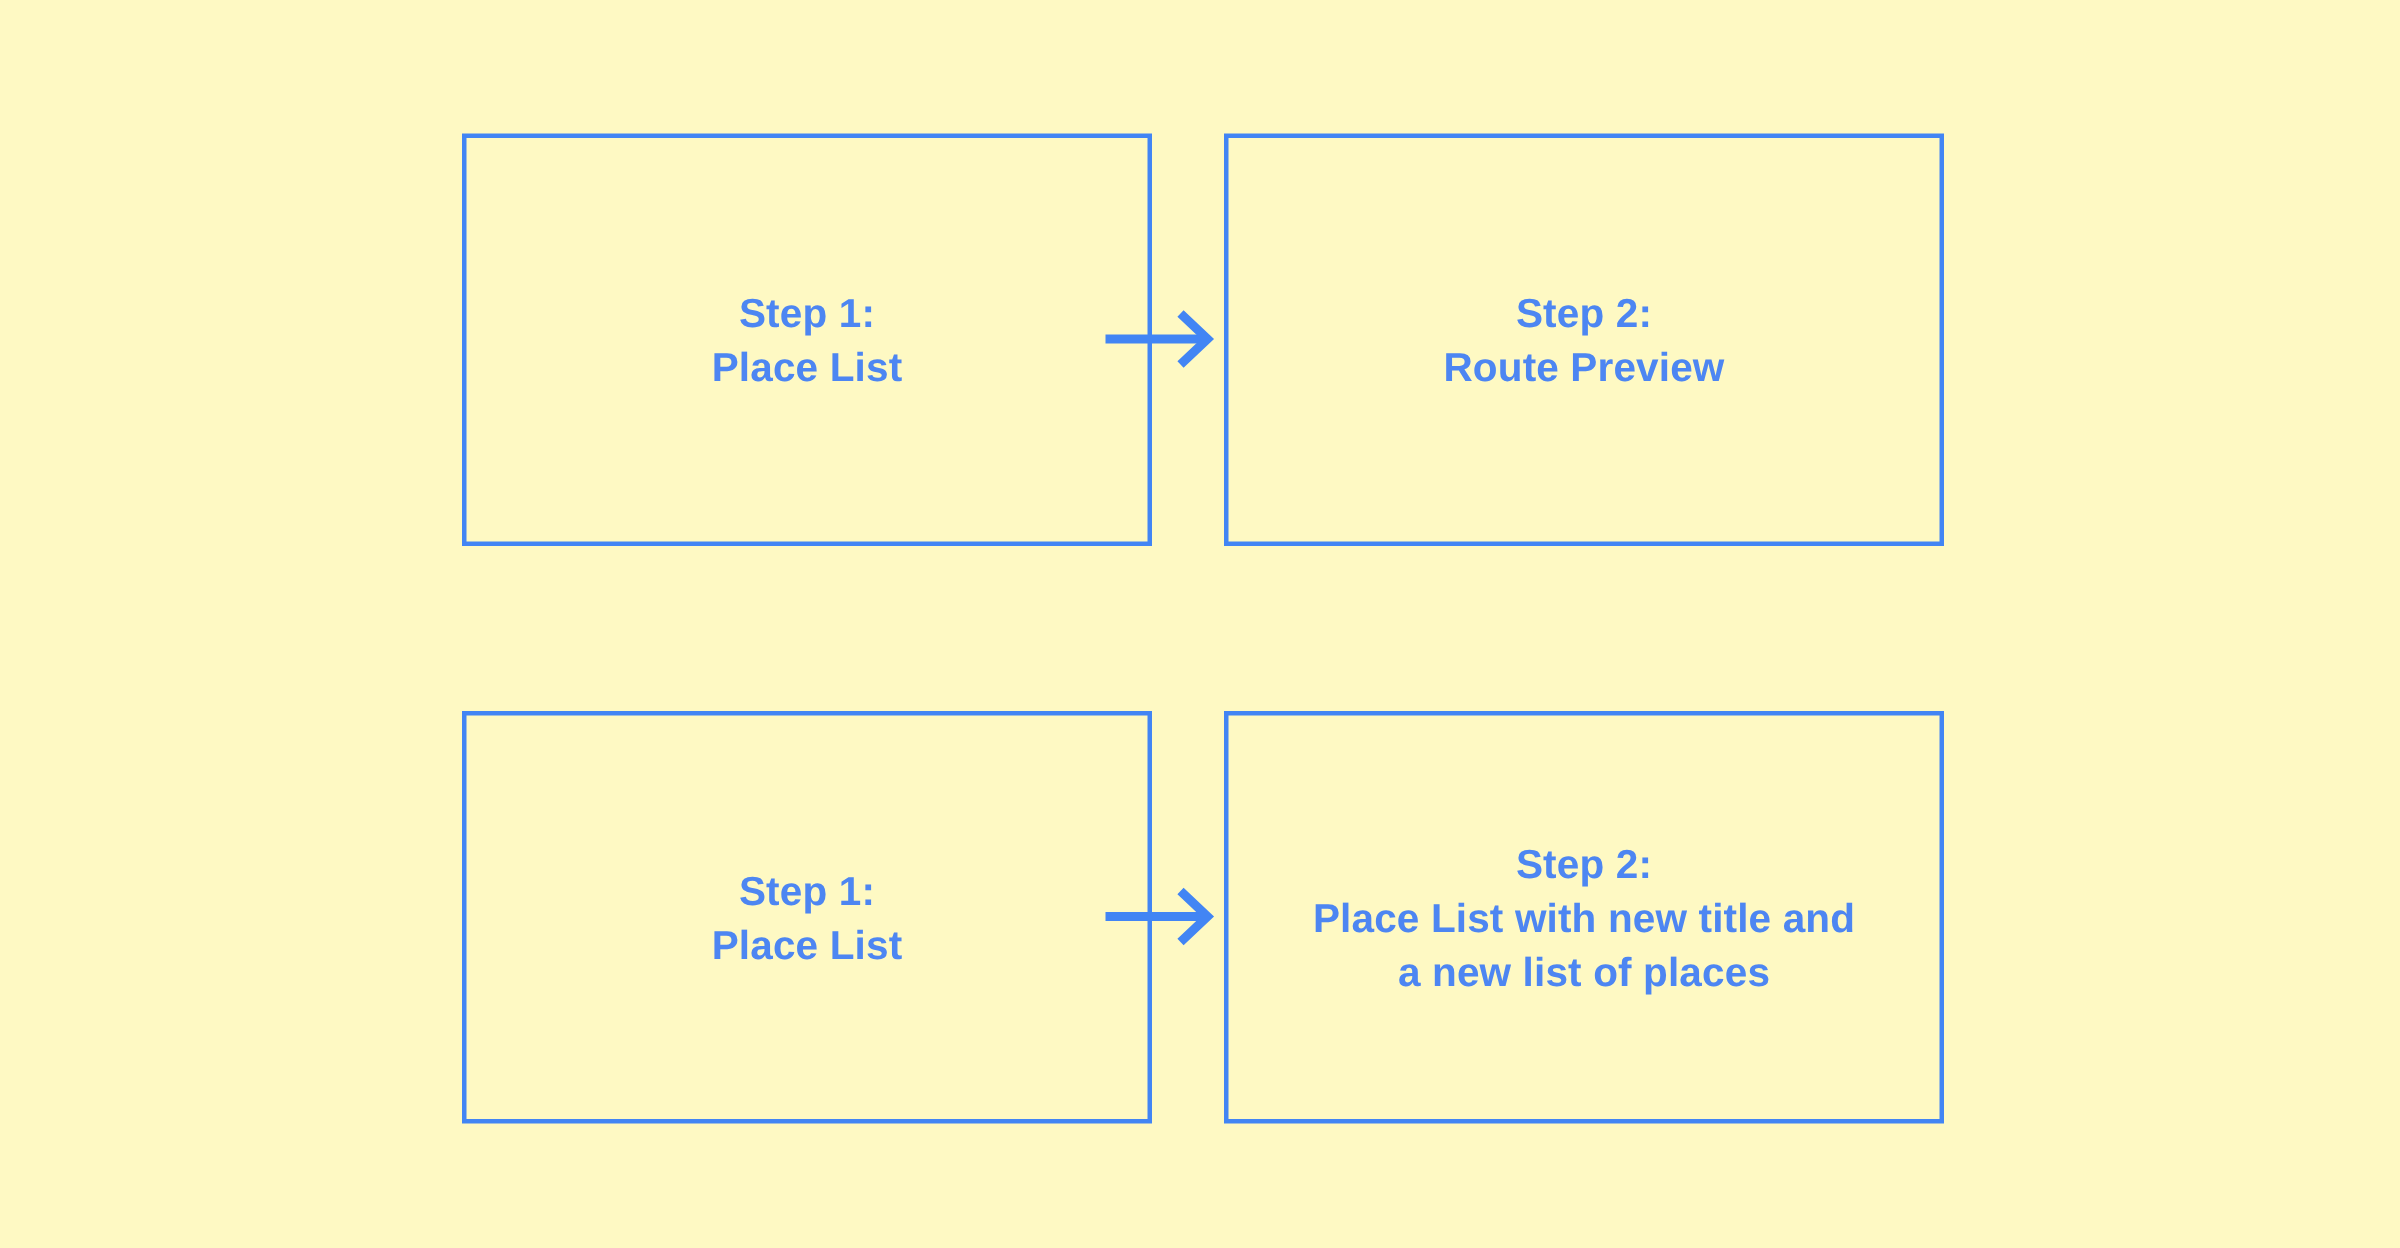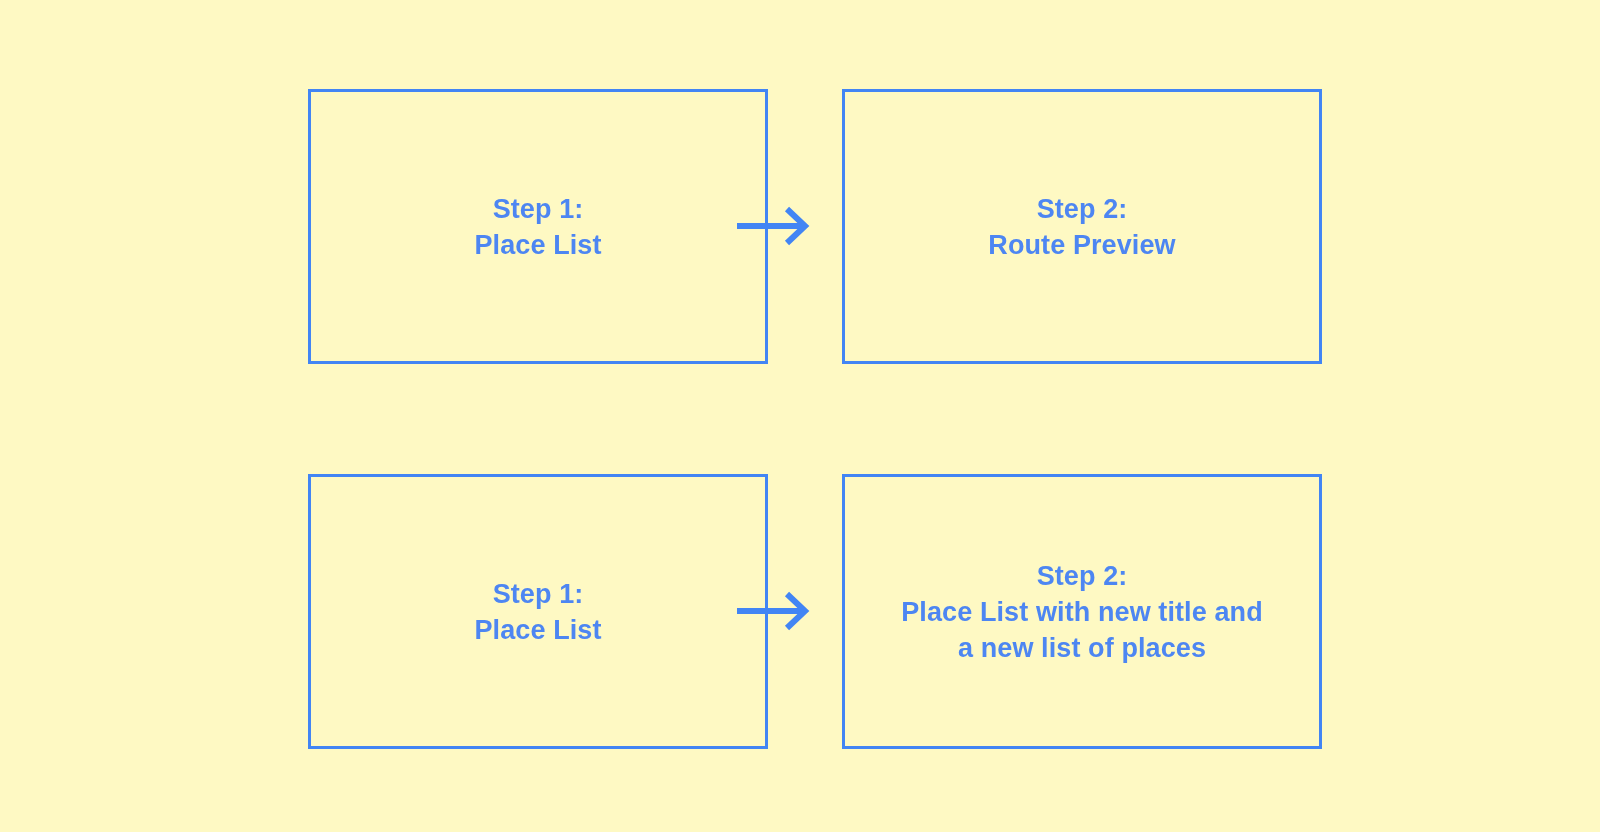--- a/index.html
+++ b/index.html
@@ -38,21 +38,21 @@
     top: 0;
     height: 275px;
     box-sizing: border-box;
     border: 3px solid #4285f4;
     background: transparent;
     display: flex;
     align-items: center;
     justify-content: center;
   }
   .box-left  { left: 308px; width: 460px; }
-  .box-right { left: 842px; width: 480px; }
+  .box-right { left: 816px; width: 480px; }
 
   .step-label {
     color: #4d86f2;
     font-family: "Liberation Sans", sans-serif;
     font-weight: bold;
     font-size: 27px;
     line-height: 36px;
     text-align: center;
     white-space: pre-line;
     letter-spacing: 0.1px;

